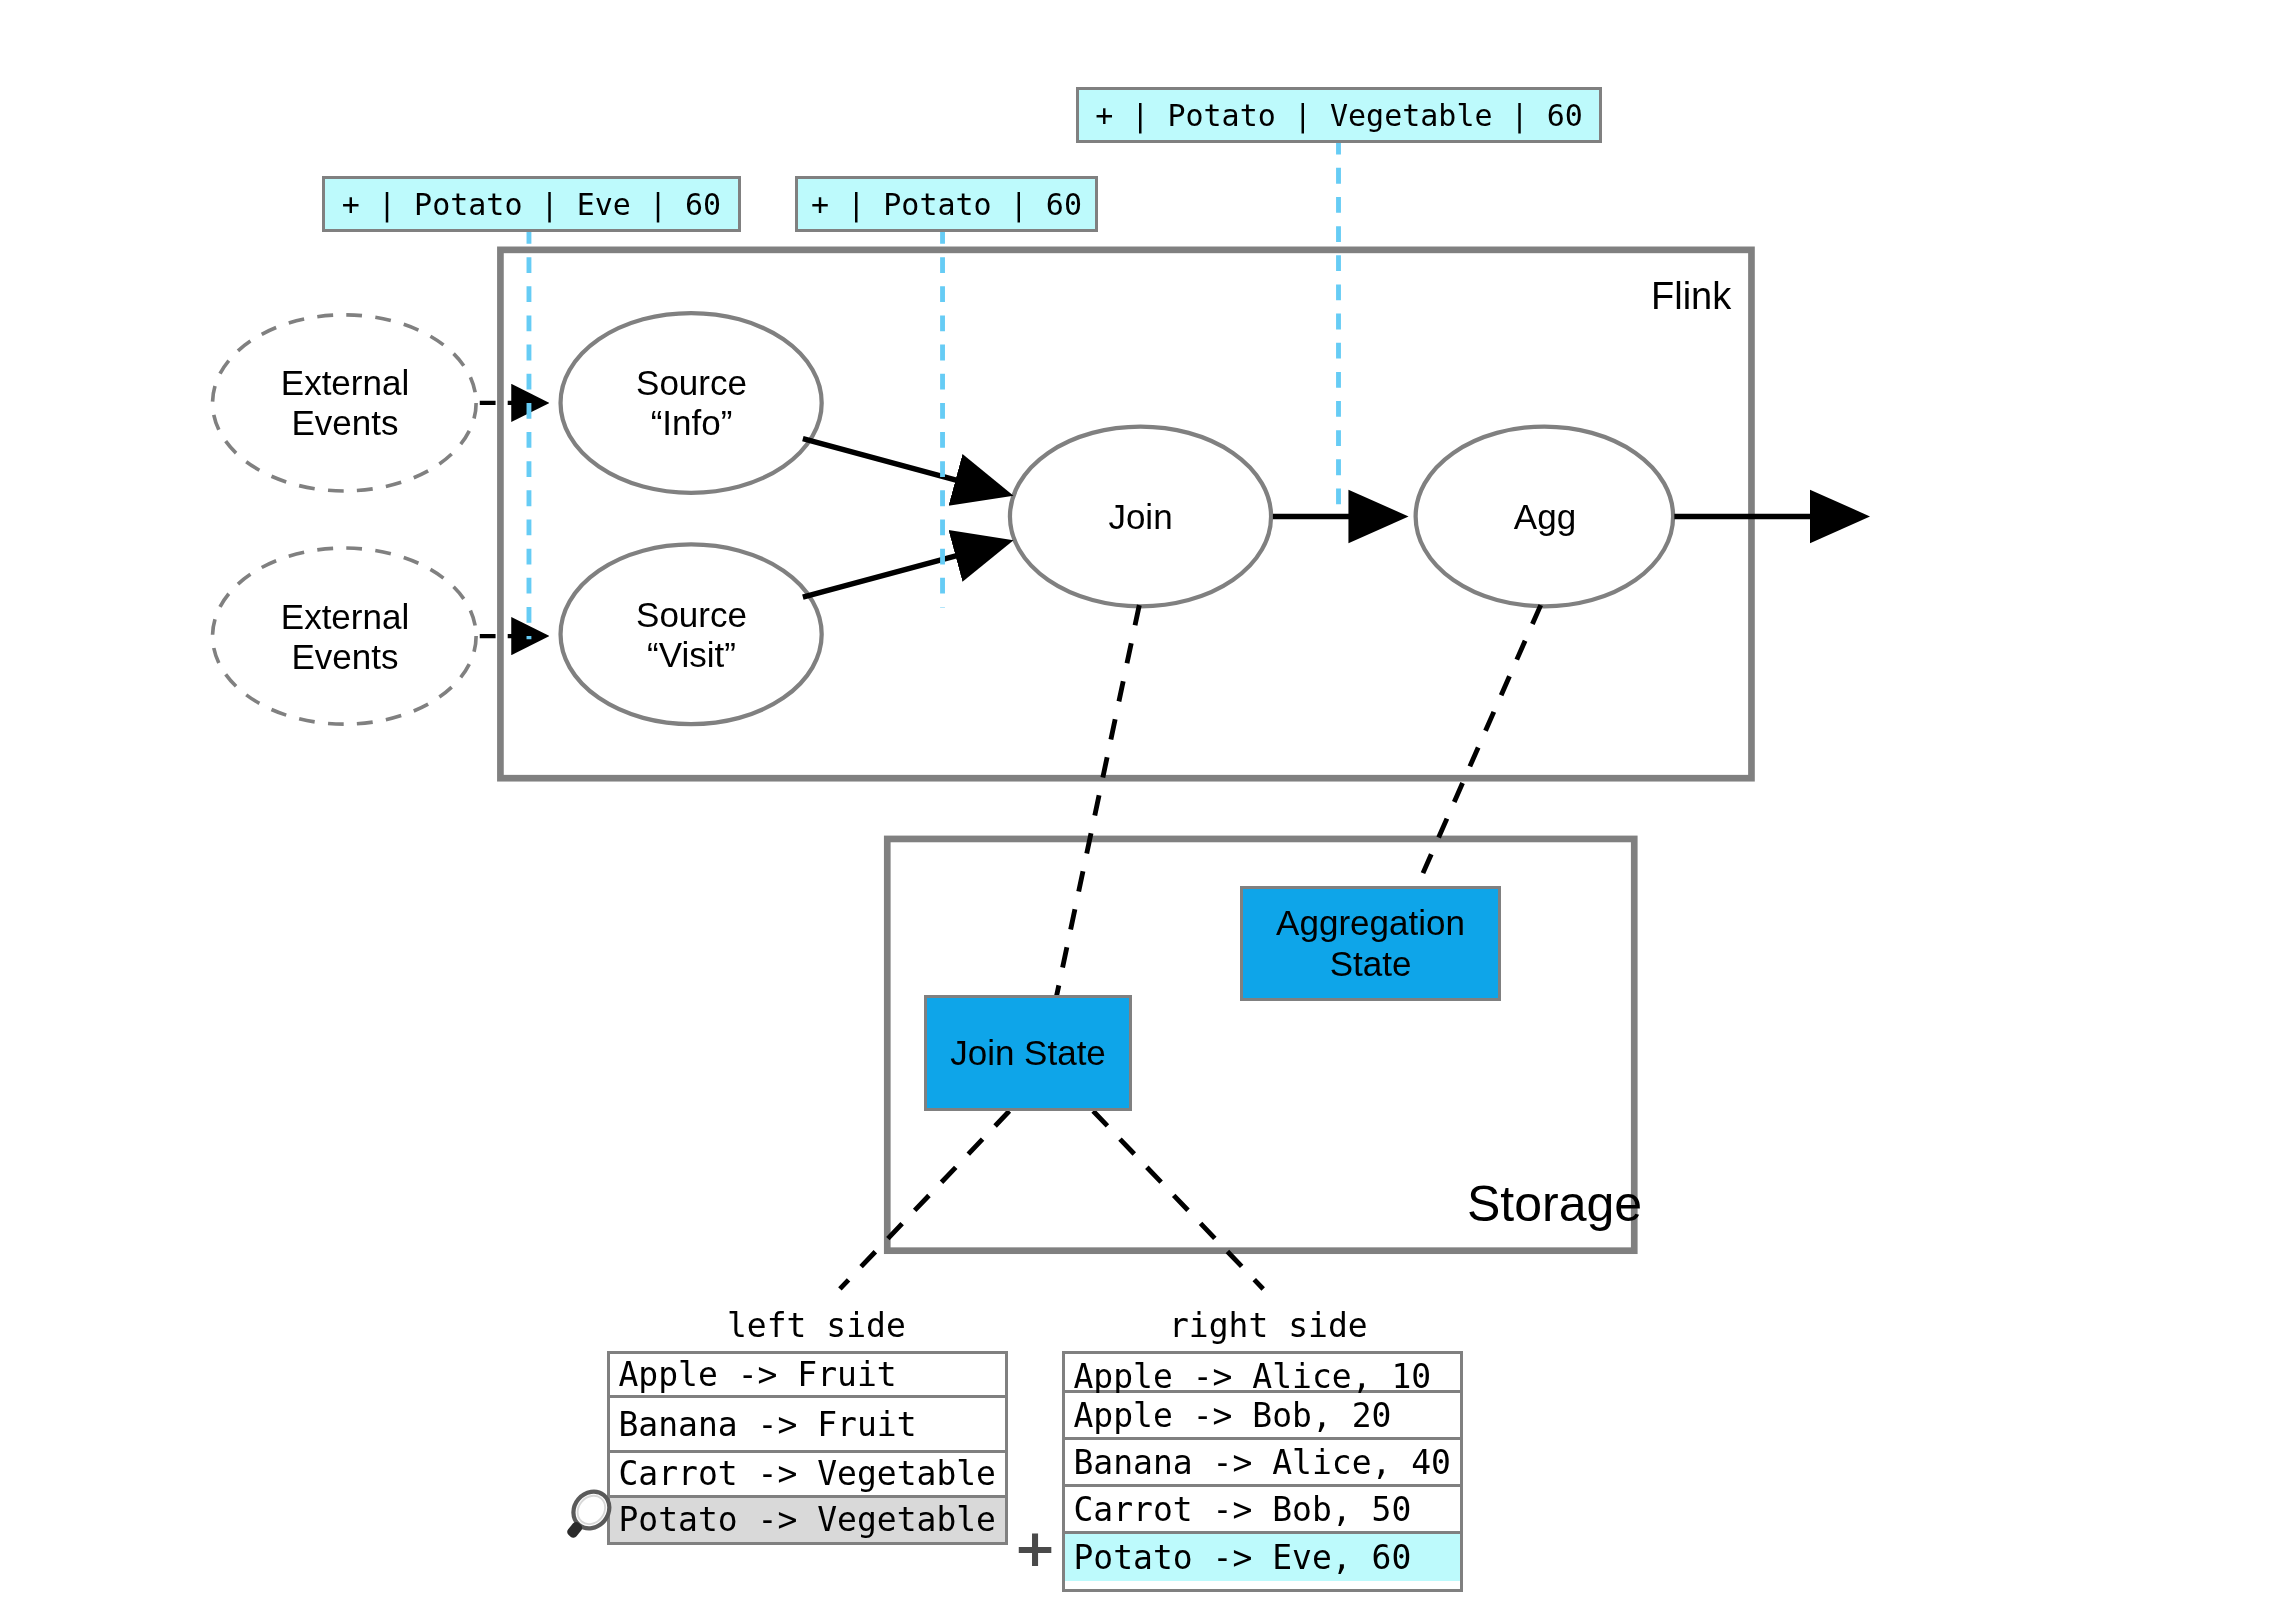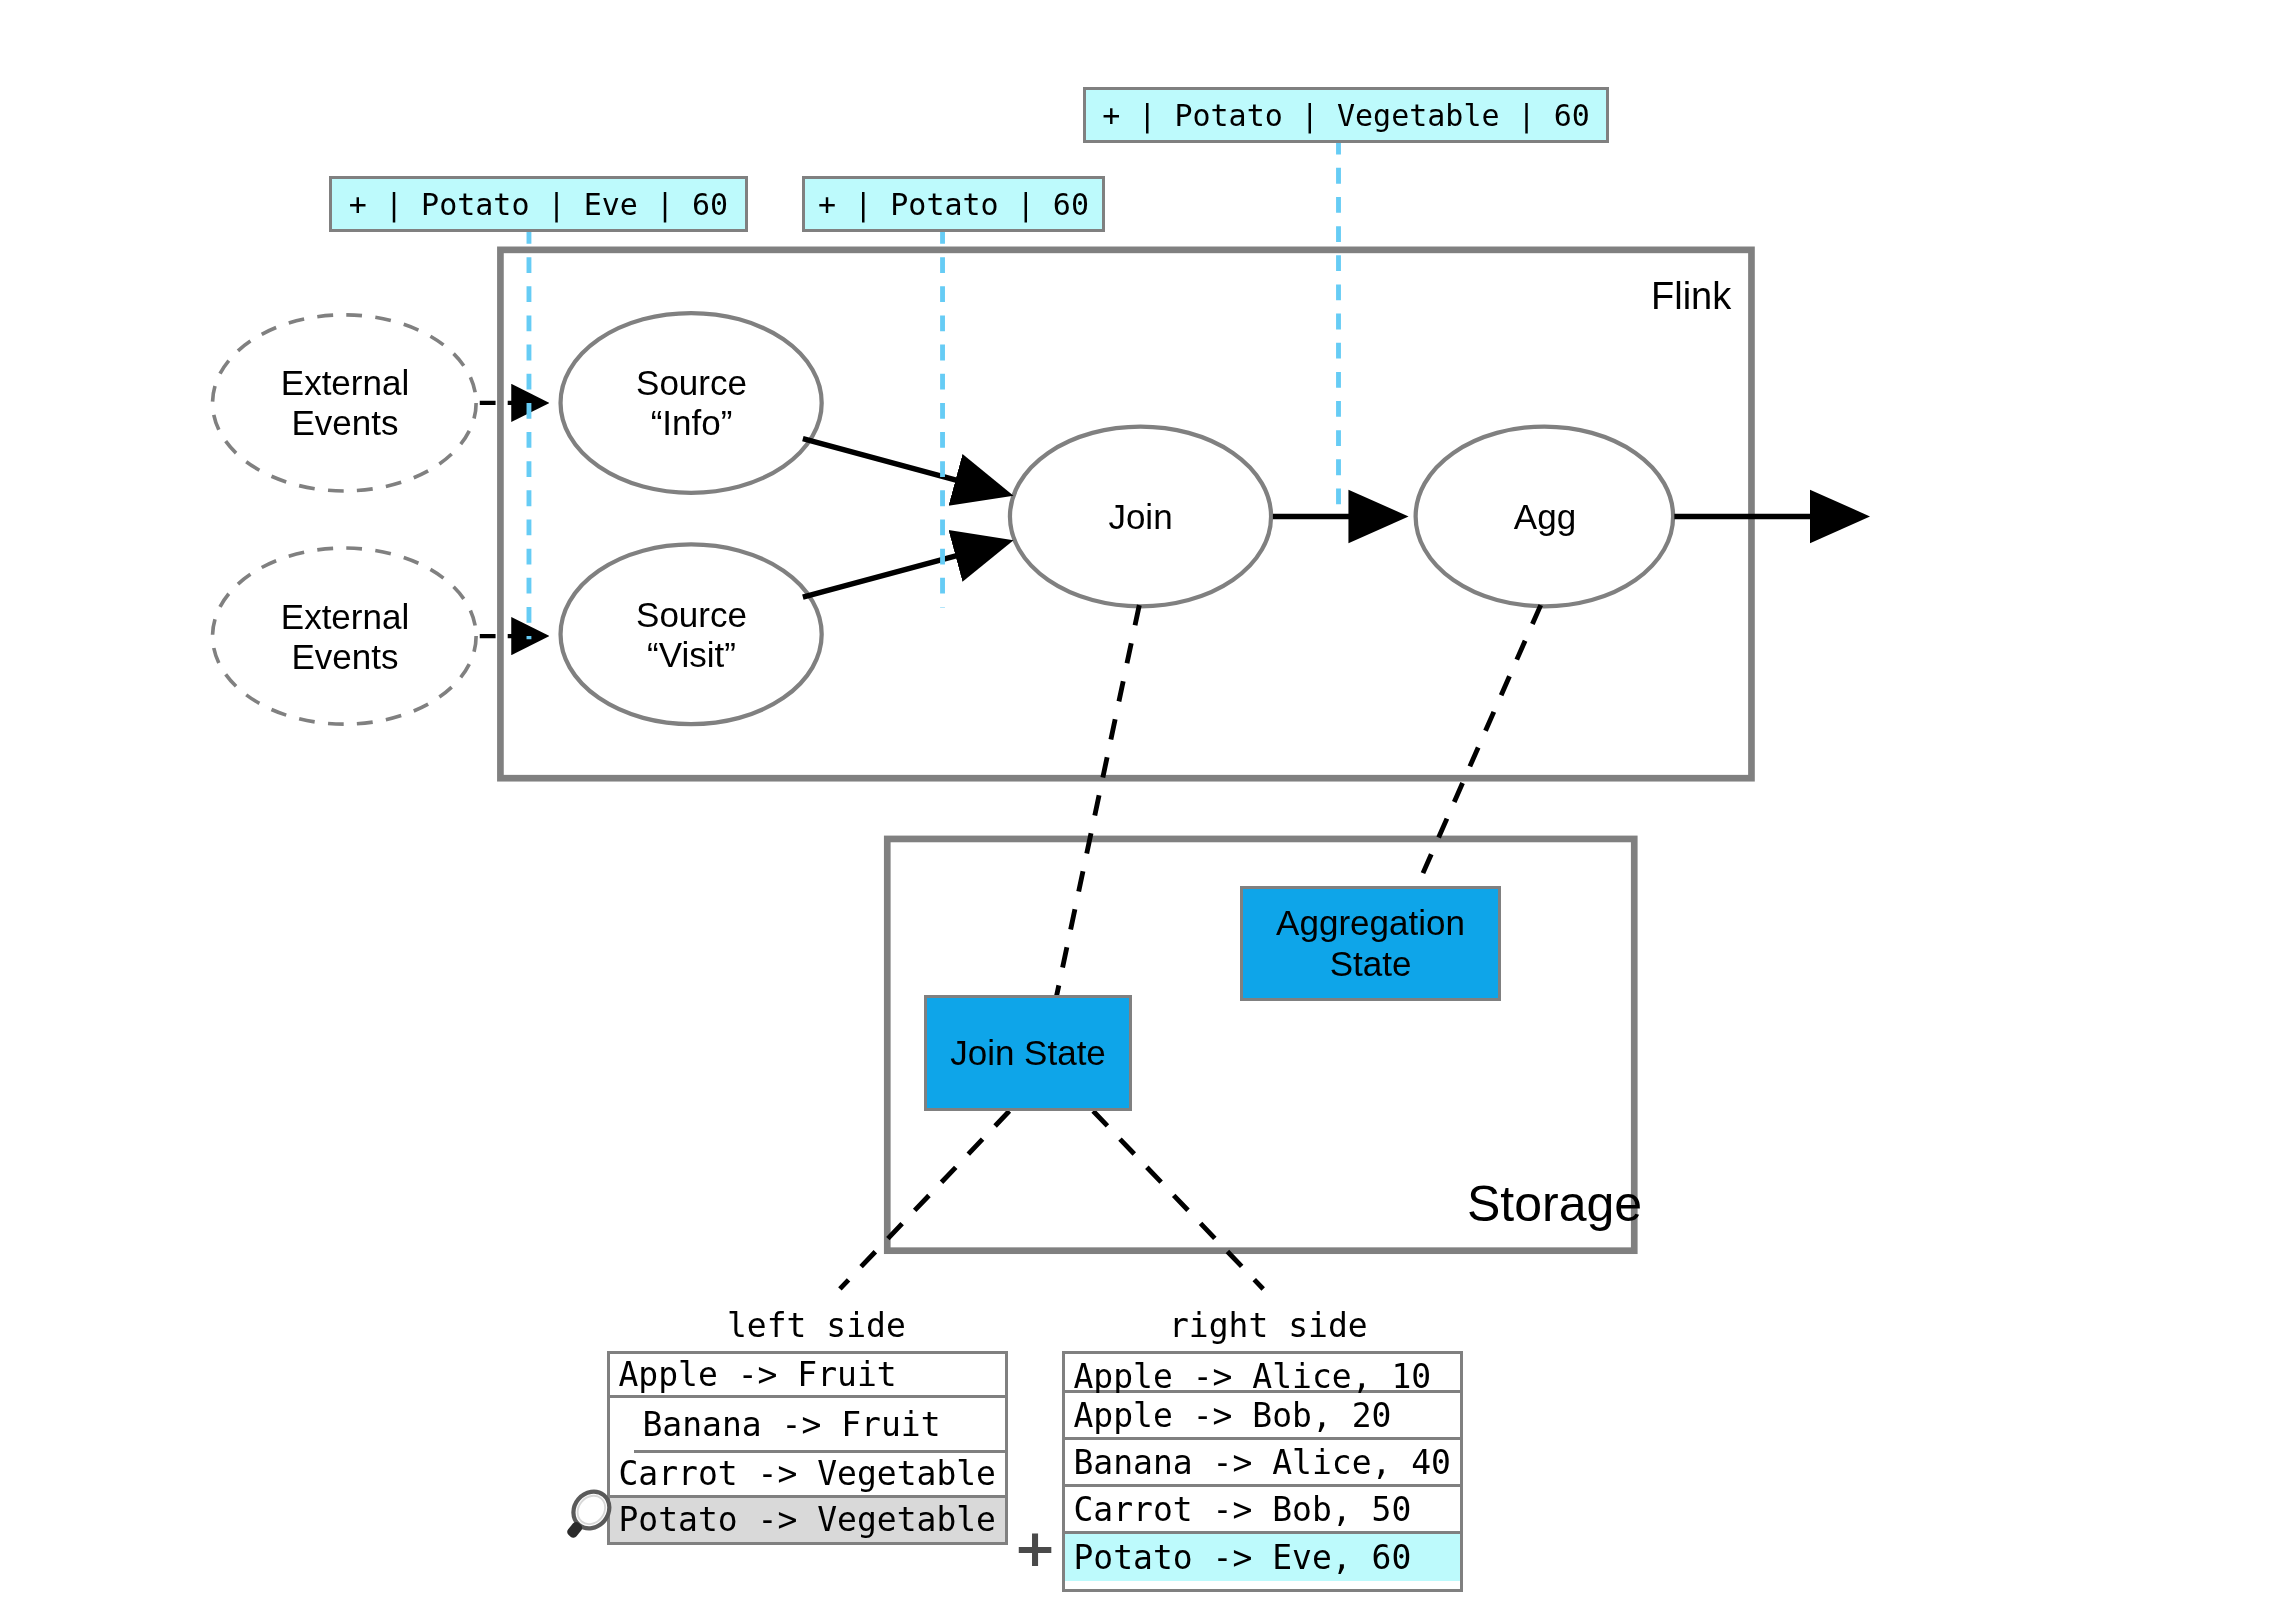--- a/index.html
+++ b/index.html
@@ -17,21 +17,20 @@
   .evt-label{
     position:absolute;
     background:#BDFAFC;
     border:3.6px solid #808080;
     font-family:"DejaVu Sans Mono","Liberation Mono",monospace;
     color:#000;
     display:flex;align-items:center;justify-content:center;
     white-space:pre;
     box-sizing:border-box;
     letter-spacing:0px;
-    margin-left:7px;
   }
 
   
   .node-label{
     position:absolute;
     display:flex;align-items:center;justify-content:center;
     text-align:center;line-height:1.14;
     color:#000;
     white-space:pre-line;
     pointer-events:none;
@@ -164,21 +163,21 @@
 State</div>
 
   <div class="state-box" style="left:924px;top:995px;width:208px;height:116px;font-size:35px;">Join State</div>
 
   <div class="tbl-caption" style="left:727px;top:1306px;font-size:33px;">left side</div>
 
   <div class="tbl-caption" style="left:1169px;top:1306px;font-size:33px;">right side</div>
 
   <div class="tbl" id="left-table" style="left: 607px; top: 1351px; width: 401px; height: 194px;">
       <div class="row" style="height: 47px; font-size: 33px;">Apple -&gt; Fruit</div>
-      <div class="row" style="height: 58px; font-size: 33px; margin-left: 24px;">Banana -&gt; Fruit</div>
+      <div class="row" style="height: 58px; font-size: 33px;">Banana -&gt; Fruit</div>
       <div class="row" style="height: 47px; font-size: 33px;">Carrot -&gt; Vegetable</div>
       <div class="row hl-gray" style="height: 47px; font-size: 33px;">Potato -&gt; Vegetable</div>
     </div>
 
   <div class="tbl" id="right-table" style="left: 1062px; top: 1351px; width: 401px; height: 241px;">
       <div class="row" style="height: 31px; font-size: 33px;">Apple -&gt; Alice, 10</div>
       <div class="row" style="height: 47px; font-size: 33px;">Apple -&gt; Bob, 20</div>
       <div class="row" style="height: 47px; font-size: 33px;">Banana -&gt; Alice, 40</div>
       <div class="row" style="height: 47px; font-size: 33px;">Carrot -&gt; Bob, 50</div>
       <div class="row hl-cyan" style="height: 47px; font-size: 33px;">Potato -&gt; Eve, 60</div>

